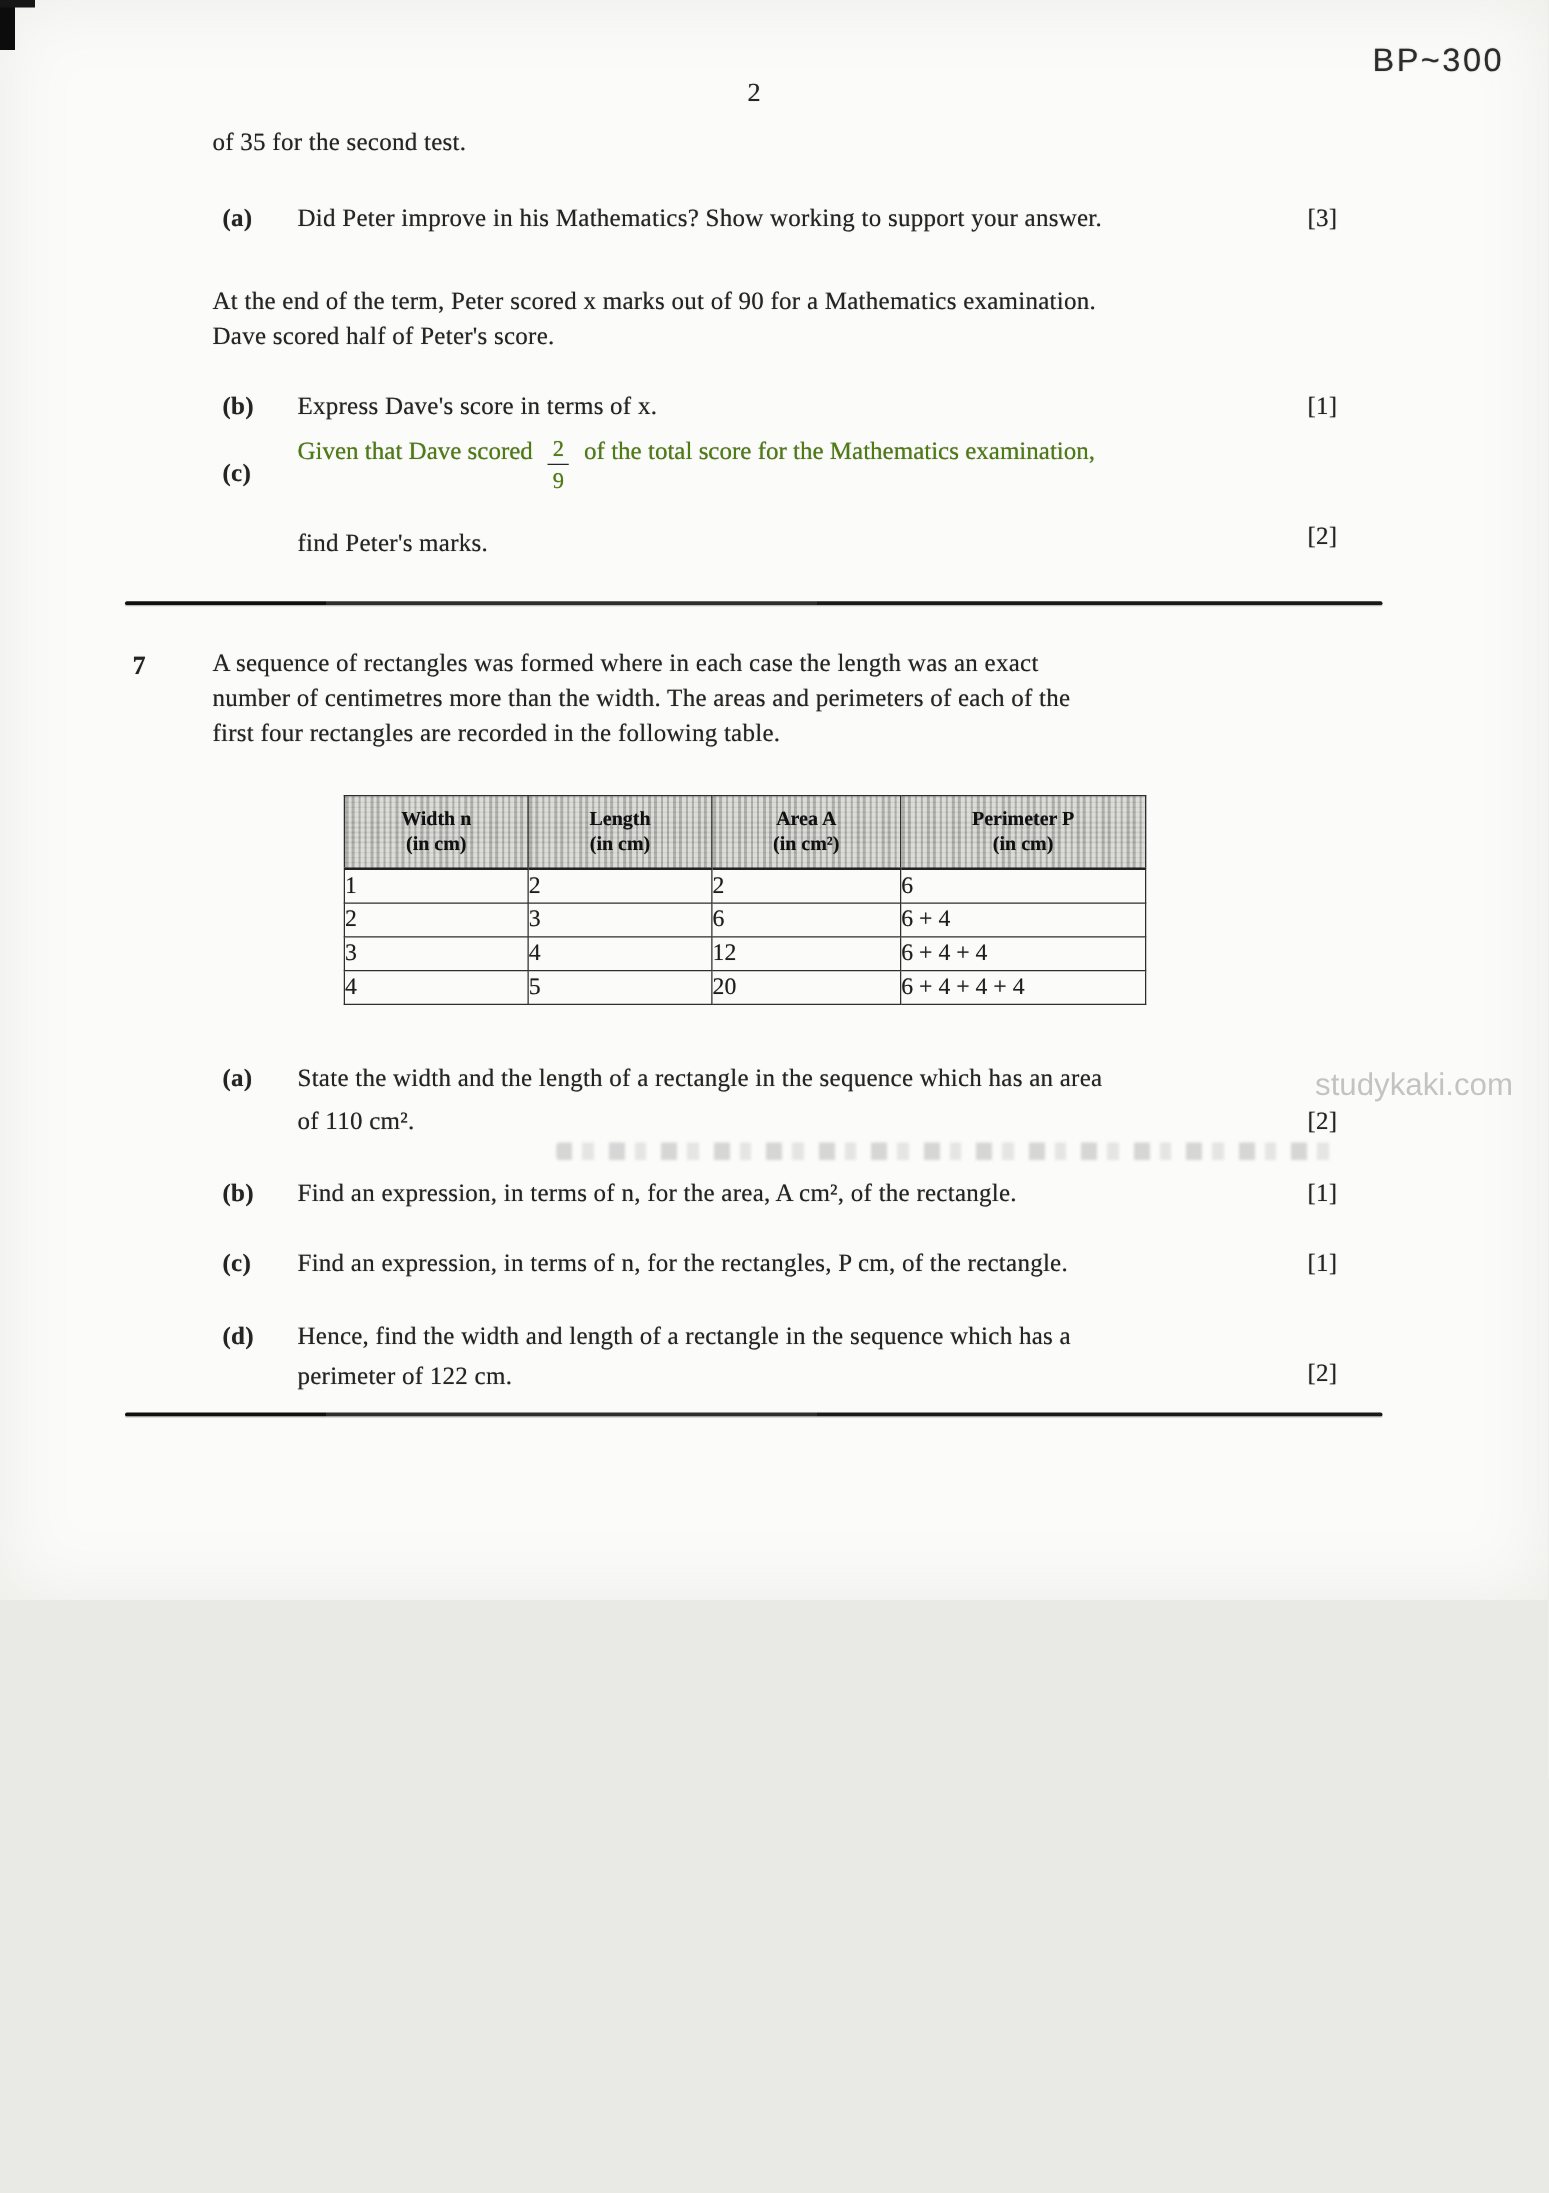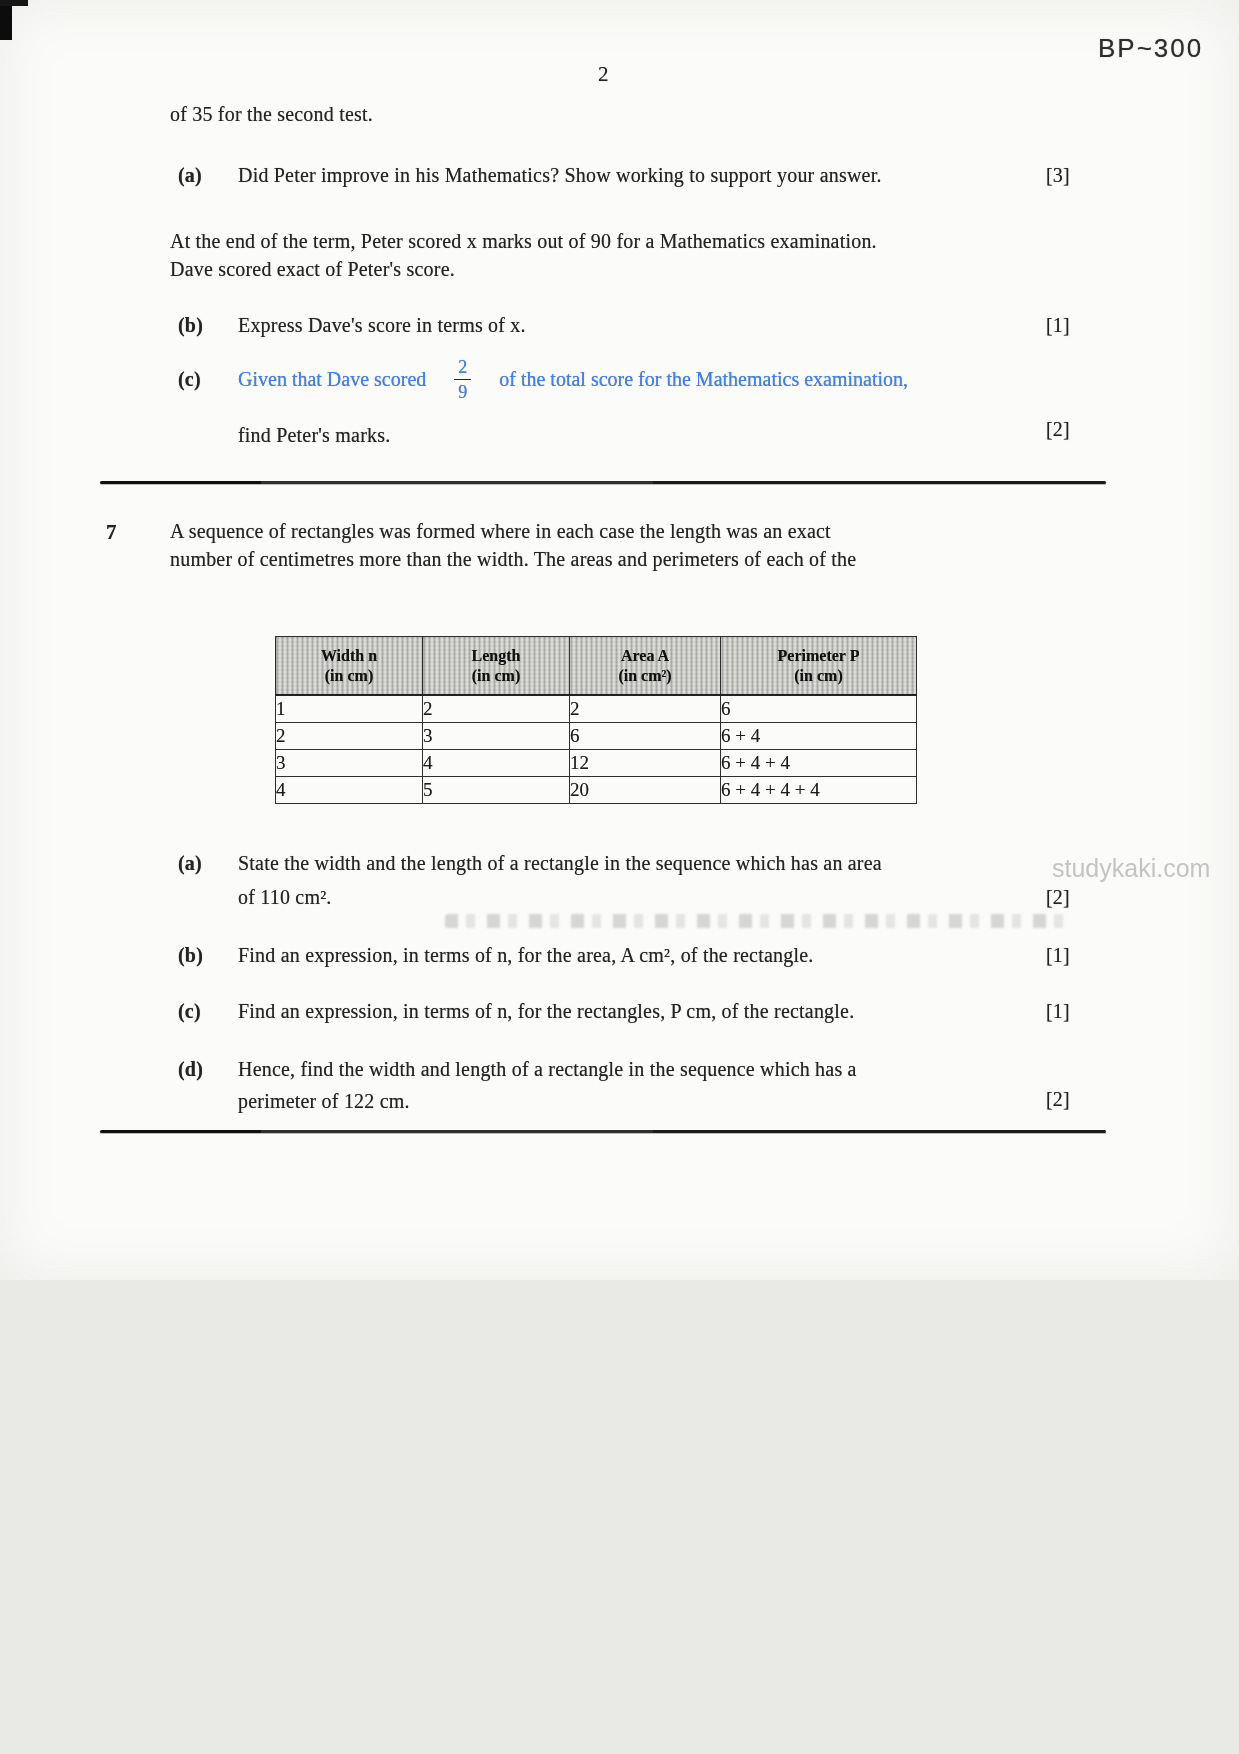--- a/index.html
+++ b/index.html
@@ -38,22 +38,22 @@
   .corner-a{position:absolute;left:0;top:0;width:12px;height:40px;background:#0c0c0c;}
   .corner-b{position:absolute;left:0;top:0;width:28px;height:6px;background:#161616;}
   
   .frac{
     display:inline-flex;flex-direction:column;align-items:center;
     font-size:18px;line-height:1;margin:0 4px;
   }
   .frac .num{border-bottom:1.5px solid #262626;padding:0 4px 3px;}
   .frac .den{padding-top:3px;}
   .cline{
-    position:absolute;display:flex;align-items:center;gap:24px;
-    white-space:nowrap;font-size:20px;color:#3b82f6;
+    position:absolute;display:flex;align-items:flex-start;gap:8px;
+    white-space:nowrap;font-size:20px;color:#4d7c0f;
     text-shadow:0 0 .7px rgba(25,25,25,.55);
   }
   
   table.seq{
     position:absolute;left:275px;top:636px;width:641px;
     border-collapse:collapse;table-layout:fixed;
     font-size:19px;color:#1d1d1d;
   }
   table.seq td,table.seq th{
     border:1.6px solid #2e2e2e;padding:0;
@@ -98,21 +98,21 @@
   <div class="t doc-code" style="left:1098px;top:33px;">BP~300</div>
   <div class="t" style="left:598px;top:62px;font-size:21px;">2</div>
 
   <div class="t" style="left:170px;top:103px;">of 35 for the second test.</div>
 
   <div class="t lbl" style="left:178px;top:164px;">(a)</div>
   <div class="t" style="left:238px;top:164px;">Did Peter improve in his Mathematics? Show working to support your answer.</div>
   <div class="t marks" style="left:1046px;top:164px;">[3]</div>
 
   <div class="t" style="left:170px;top:230px;">At the end of the term, Peter scored x marks out of 90 for a Mathematics examination.</div>
-  <div class="t" style="left:170px;top:258px;">Dave scored exact of Peter's score.</div>
+  <div class="t" style="left:170px;top:258px;">Dave scored half of Peter's score.</div>
 
   <div class="t lbl" style="left:178px;top:314px;">(b)</div>
   <div class="t" style="left:238px;top:314px;">Express Dave's score in terms of x.</div>
   <div class="t marks" style="left:1046px;top:314px;">[1]</div>
 
   <div class="t lbl" style="left:178px;top:368px;">(c)</div>
   <div class="cline" style="left:238px;top:350px;height:58px;">
     <span>Given that Dave scored</span>
     <span class="frac">
       <span class="num">2</span>
@@ -121,20 +121,21 @@
     <span>of the total score for the Mathematics examination,</span>
   </div>
   <div class="t" style="left:238px;top:424px;">find Peter's marks.</div>
   <div class="t marks" style="left:1046px;top:418px;">[2]</div>
 
   <div class="rule" style="top:481px;"></div>
 
   <div class="t qnum" style="left:106px;top:520px;">7</div>
   <div class="t" style="left:170px;top:520px;">A sequence of rectangles was formed where in each case the length was an exact</div>
   <div class="t" style="left:170px;top:548px;">number of centimetres more than the width. The areas and perimeters of each of the</div>
+  <div class="t" style="left:170px;top:576px;">first four rectangles are recorded in the following table.</div>
 
   <table class="seq">
     <colgroup>
       <col style="width:147px">
         <col style="width:147px">
         <col style="width:151px">
         <col style="width:196px">
     </colgroup>
     <tbody>
         <tr>

